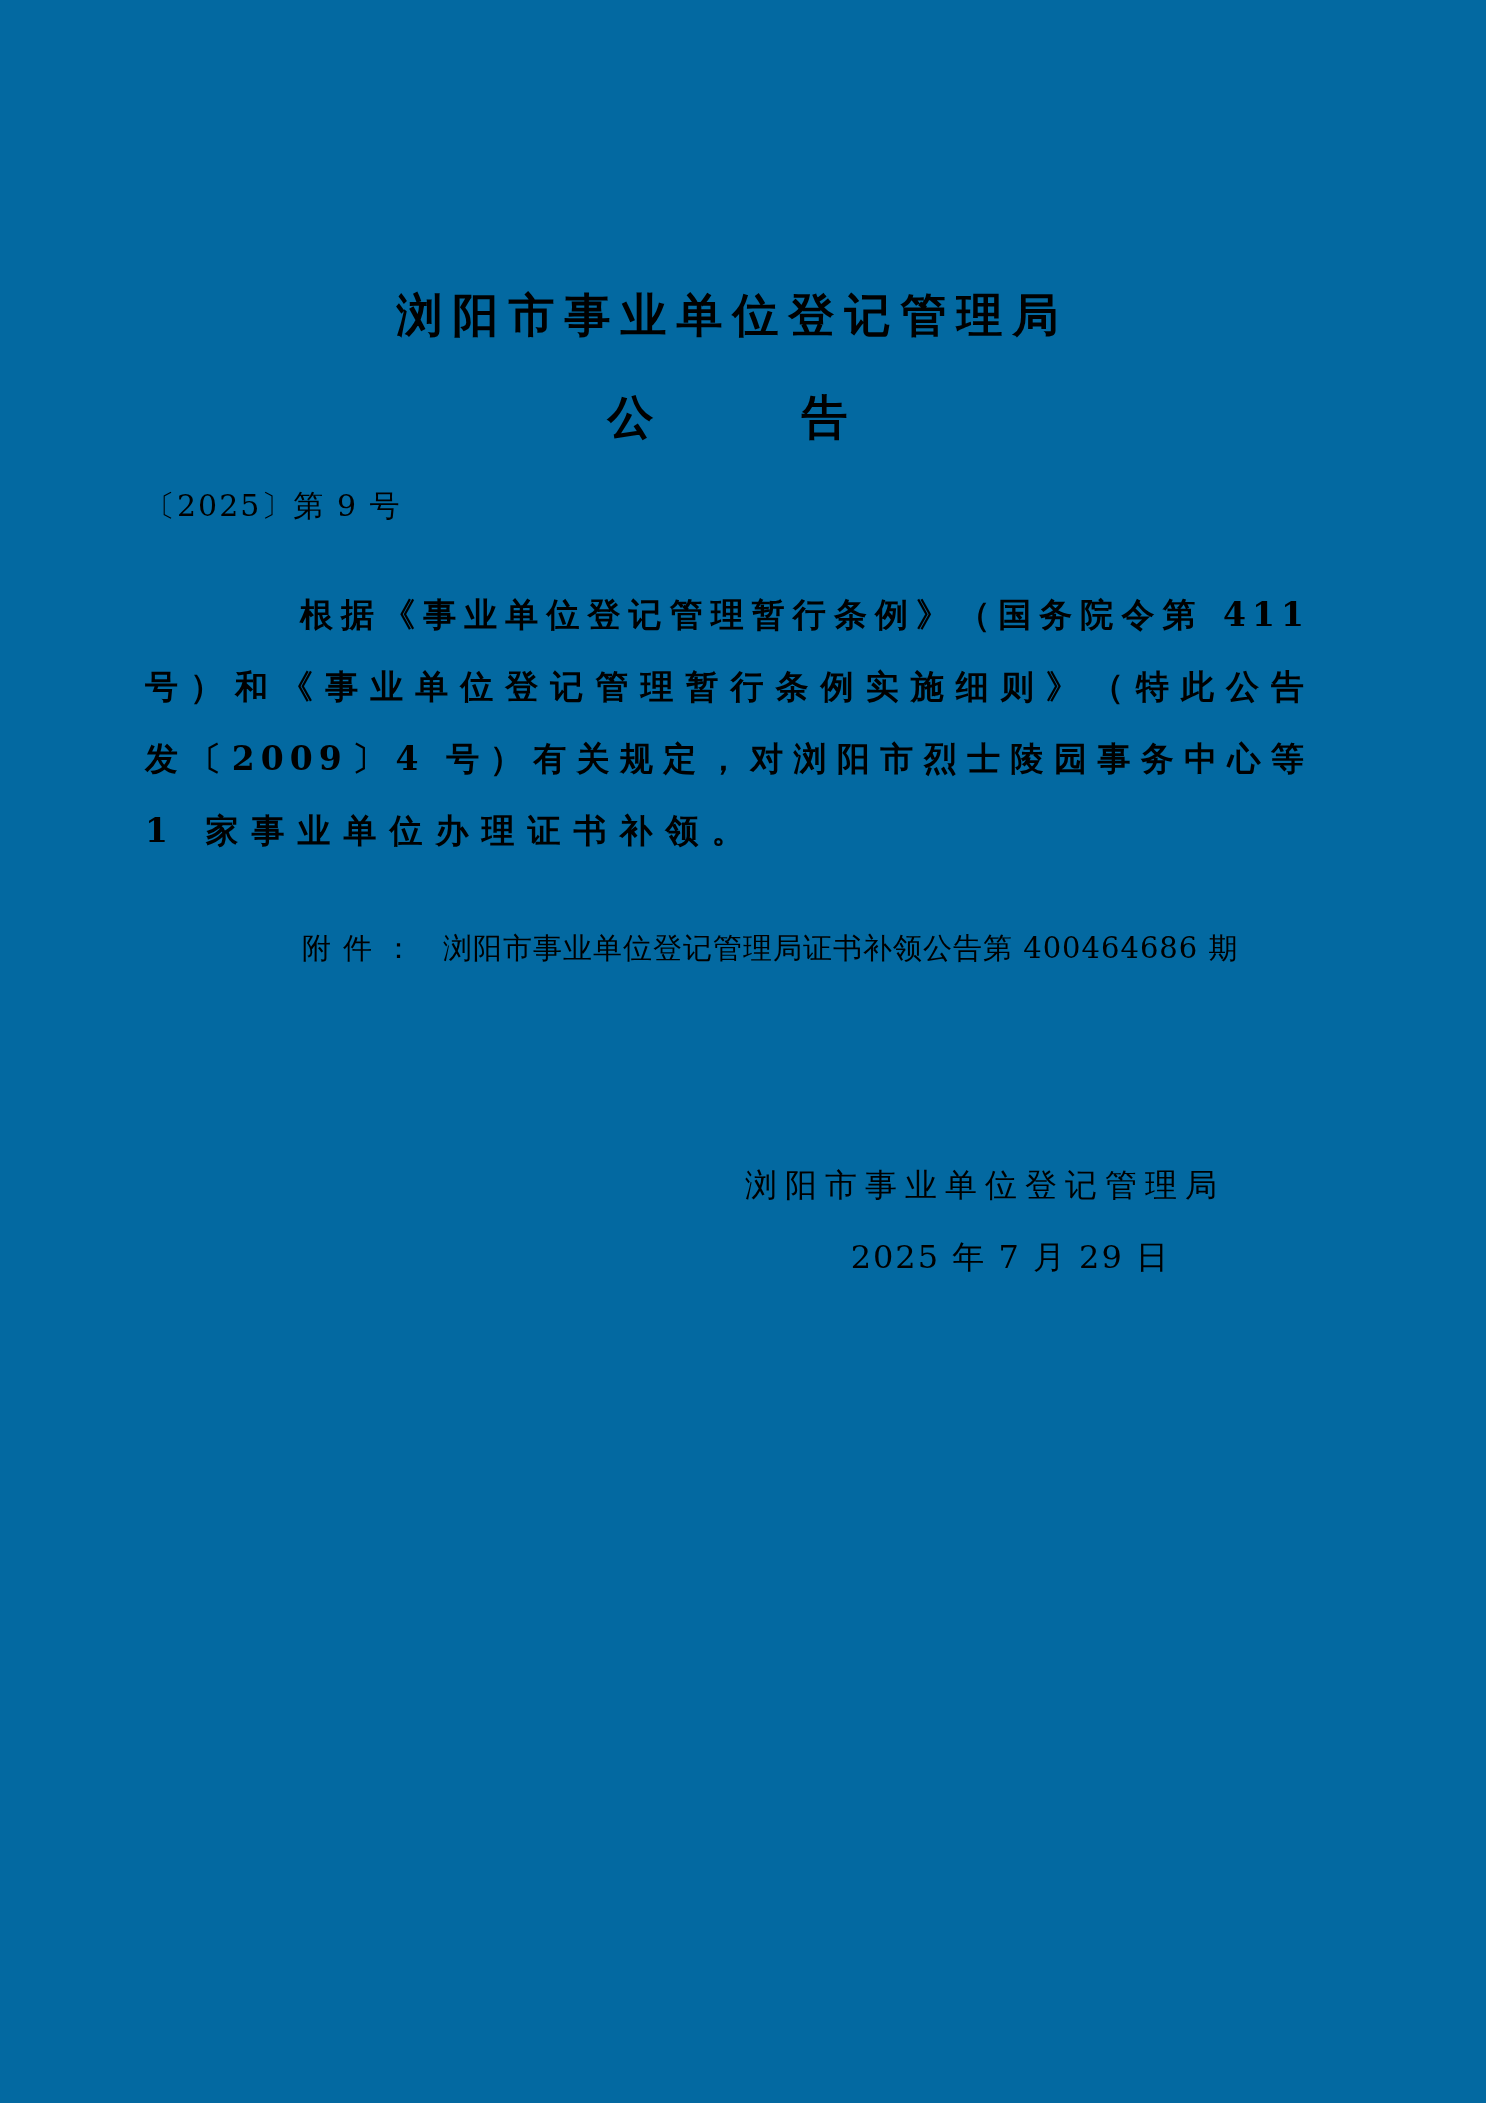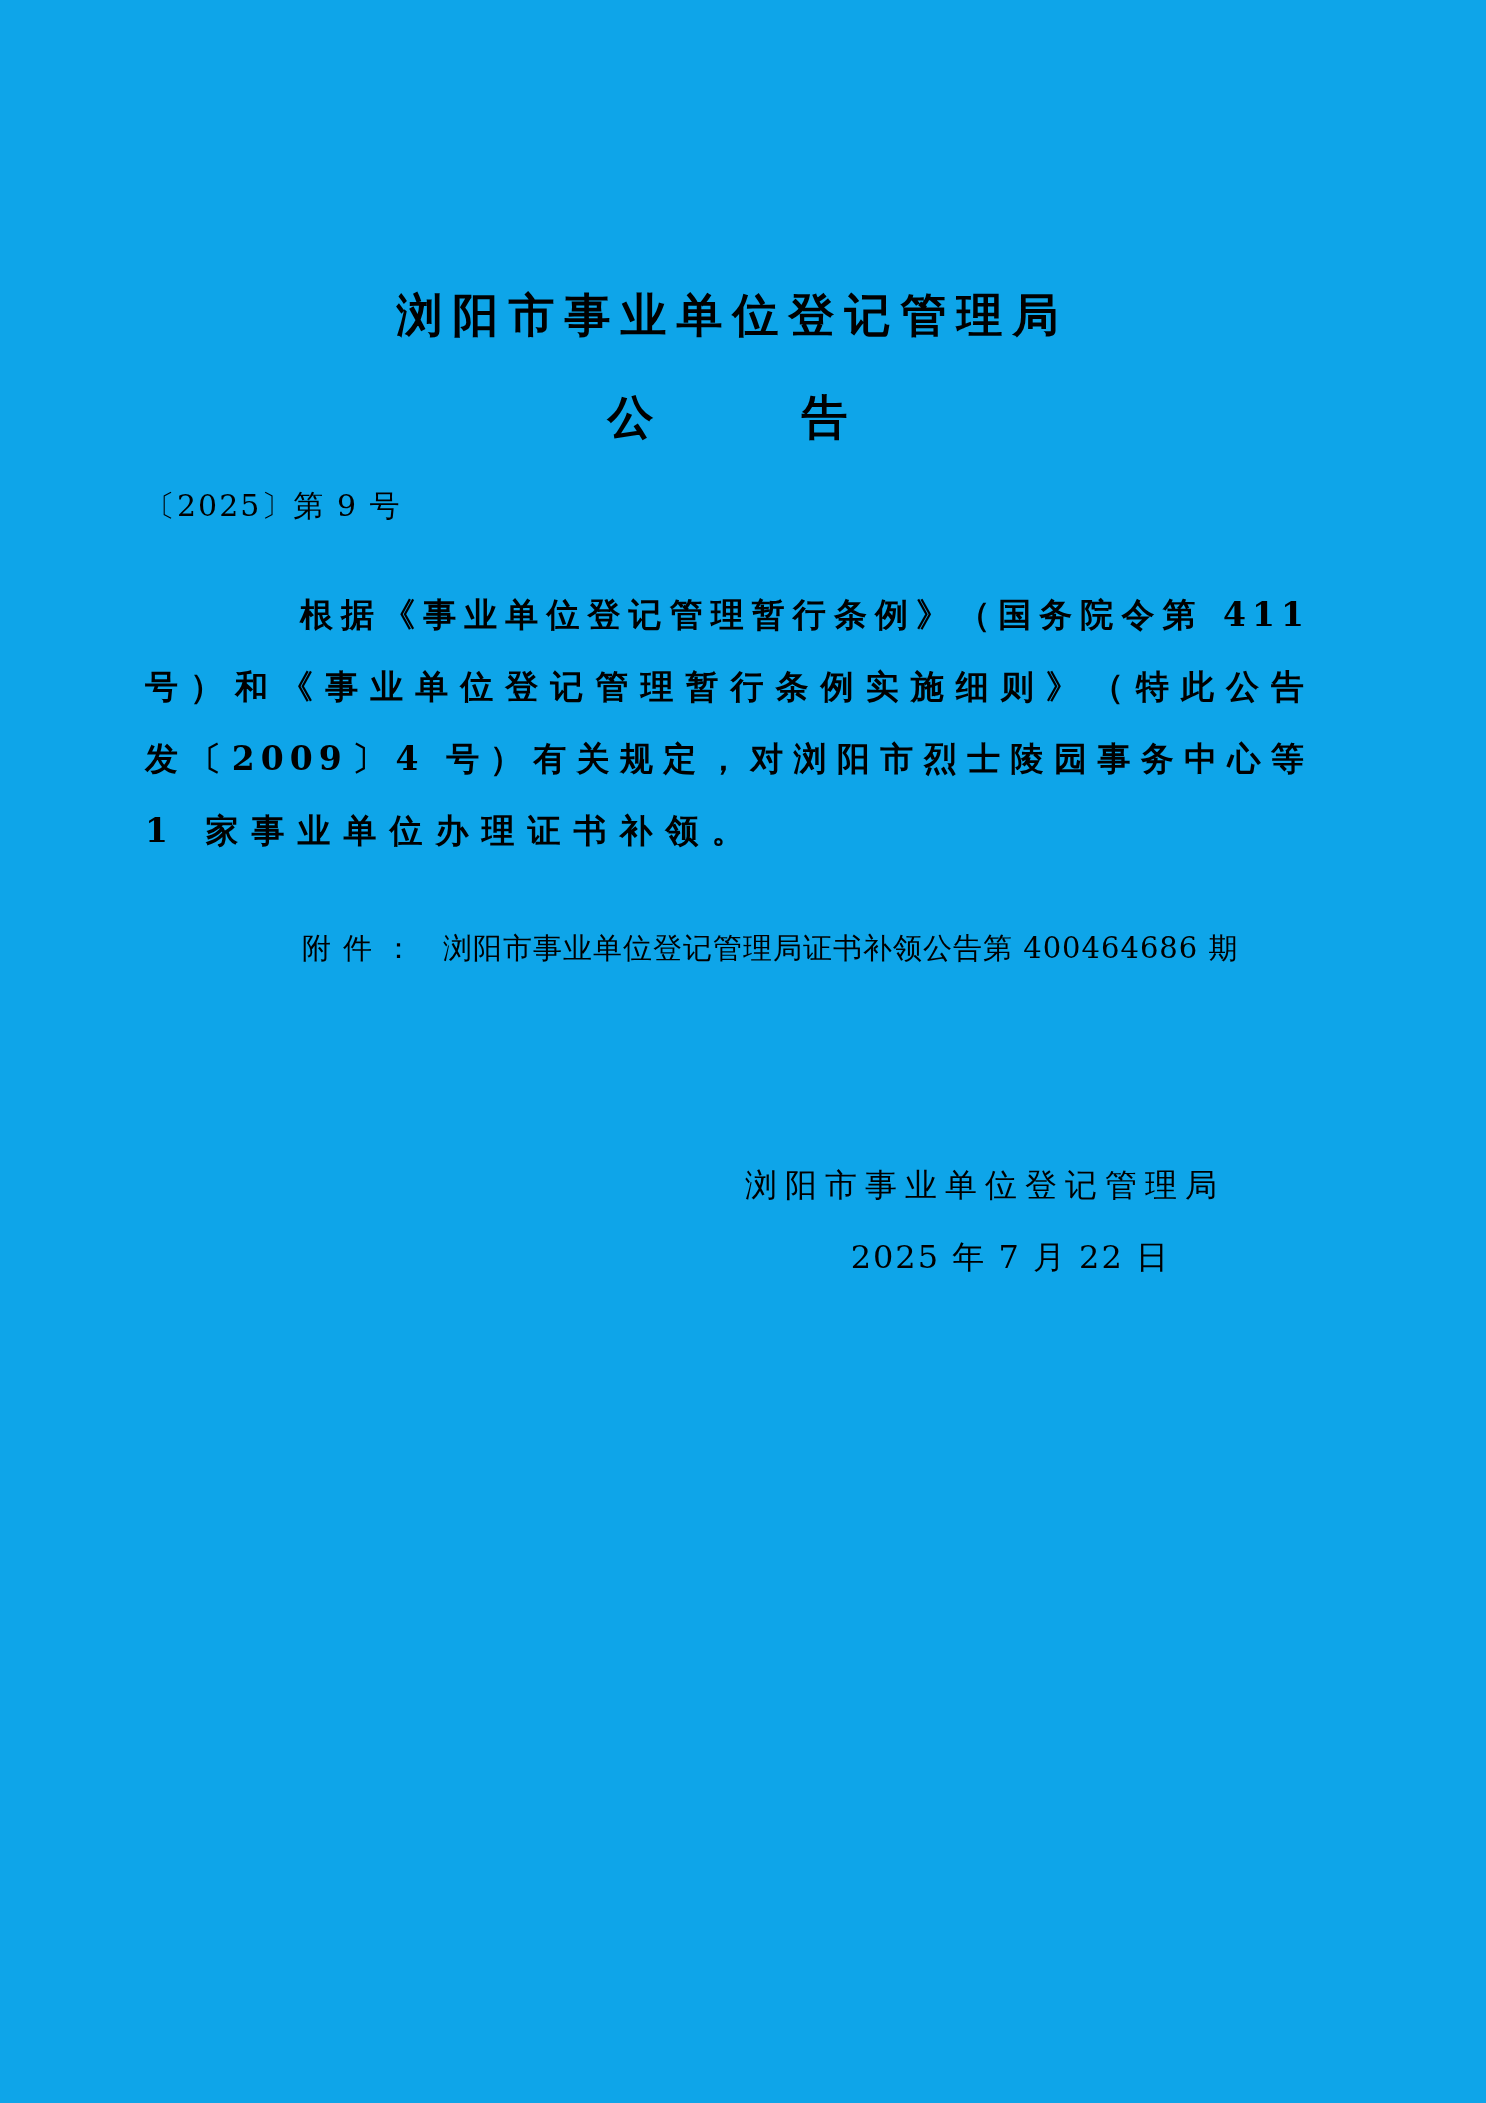--- a/index.html
+++ b/index.html
@@ -5,21 +5,21 @@
   html, body {
     margin: 0;
     padding: 0;
     background: #ffffff;
   }
   .page {
     position: relative;
     width: 1486px;
     height: 2103px;
     margin: 0 auto;
-    background: #0ea5e9;
+    background: #0369a1;
     color: #000000;
     font-family: "DejaVu Serif", "Liberation Serif", serif;
     box-sizing: border-box;
     padding: 0 176px 0 145px;
     overflow: hidden;
   }
   .doc-title {
     margin-top: 283px;
     text-align: center;
     font-size: 46px;
@@ -123,16 +123,16 @@
     <div class="body-line line-justify">发〔2009〕4 号）有关规定，对浏阳市烈士陵园事务中心等</div>
     <div class="body-line line-left">1 家事业单位办理证书补领。</div>
   </div>
 
   <div class="attachment-line">
     <span class="attachment-label">附件：</span><span class="attachment-text">浏阳市事业单位登记管理局证书补领公告第 400464686 期</span>
   </div>
 
   <div class="signature-block">
     <div class="signature-issuer">浏阳市事业单位登记管理局</div>
-    <div class="signature-date">2025 年 7 月 22 日</div>
+    <div class="signature-date">2025 年 7 月 29 日</div>
   </div>
 
 </div>
 
 </body></html>

